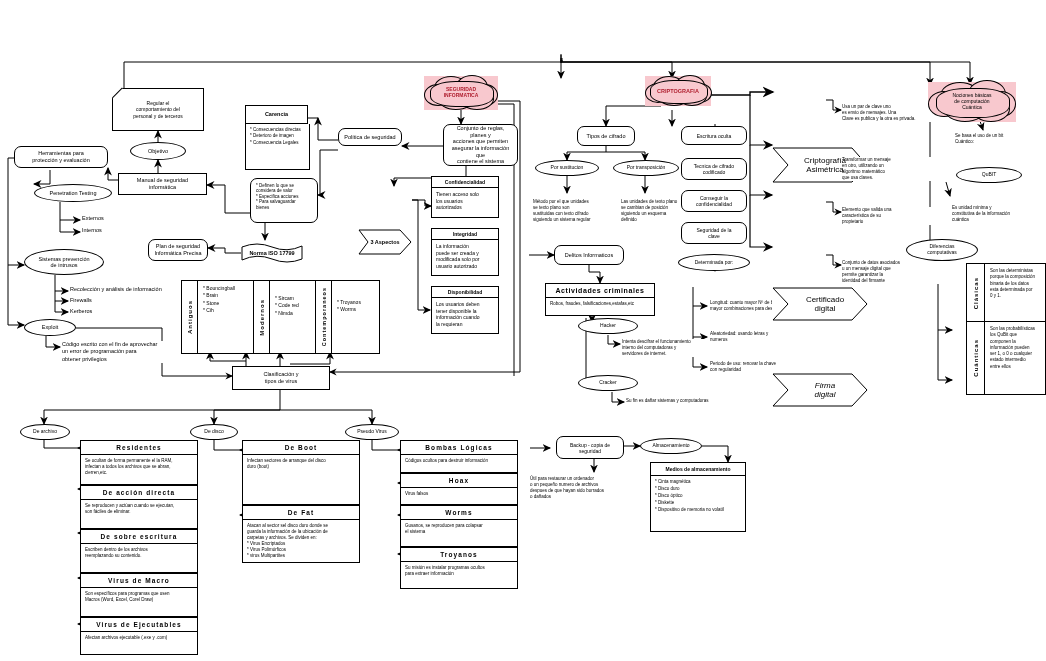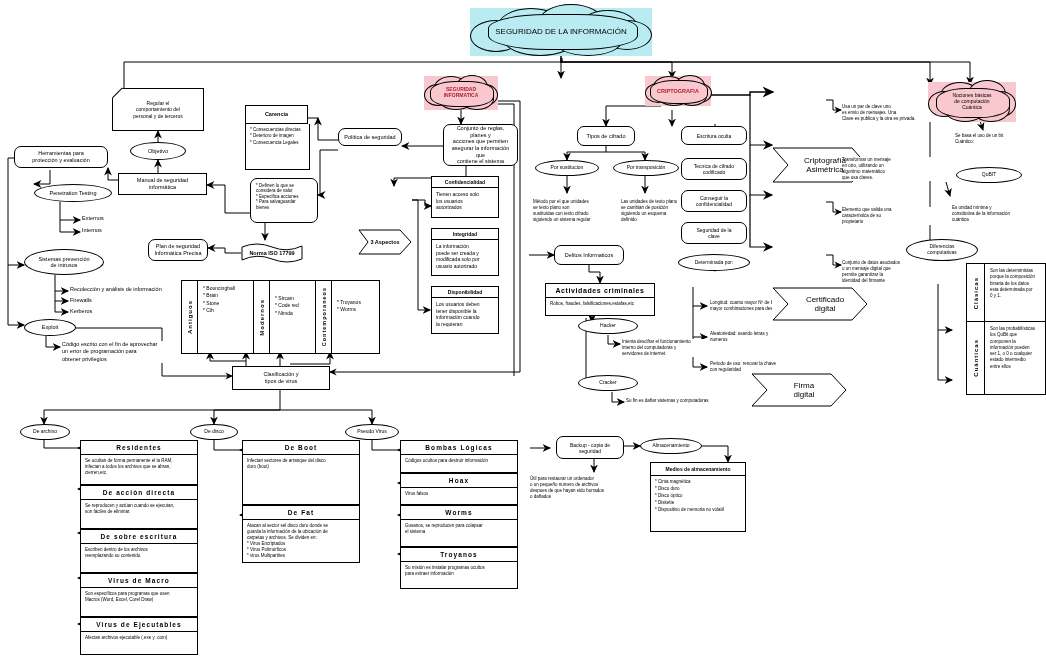--- a/index.html
+++ b/index.html
@@ -206,31 +206,20 @@
       <path d="M938,262 L938,275 L938,288 L938,330 L952,330" marker-end="url(#ah)"></path>
       <path d="M938,330 L938,380 L952,380" marker-end="url(#ah)"></path>
 
       <path d="M530,448 L550,448" marker-end="url(#ah)"></path>
       <path d="M594,459 L594,472" marker-end="url(#ah)"></path>
       <path d="M624,446 L640,446" marker-end="url(#ah)"></path>
       <path d="M702,446 L728,446 L728,462" marker-end="url(#ah)"></path>
     </g>
   </svg>
 
-  <div class="cloud cloud-blue" style="left:470px;top:8px;width:182px;height:48px;">
-    <div class="blob" style="left:26px;top:0px;width:68px;height:40px;"></div>
-    <div class="blob" style="left:68px;top:-4px;width:64px;height:36px;"></div>
-    <div class="blob" style="left:108px;top:2px;width:58px;height:34px;"></div>
-    <div class="blob" style="left:0px;top:12px;width:50px;height:30px;"></div>
-    <div class="blob" style="left:132px;top:12px;width:48px;height:28px;"></div>
-    <div class="blob" style="left:34px;top:16px;width:70px;height:30px;"></div>
-    <div class="blob" style="left:84px;top:18px;width:66px;height:28px;"></div>
-    <div class="blob" style="left:18px;top:6px;width:148px;height:34px;border-radius:40%;"></div>
-    <div class="cl-lbl f8" style="background:#b9ecf2;border-radius:30%;">SEGURIDAD DE LA INFORMACIÓN</div>
-  </div>
 
   <div class="cloud cloud-pink" style="left:424px;top:76px;width:74px;height:34px;">
     <div class="blob" style="left:10px;top:0px;width:32px;height:22px;"></div>
     <div class="blob" style="left:32px;top:-1px;width:30px;height:22px;"></div>
     <div class="blob" style="left:0px;top:8px;width:26px;height:20px;"></div>
     <div class="blob" style="left:48px;top:8px;width:24px;height:20px;"></div>
     <div class="blob" style="left:14px;top:12px;width:34px;height:20px;"></div>
     <div class="blob" style="left:36px;top:12px;width:32px;height:20px;"></div>
     <div class="blob" style="left:6px;top:5px;width:62px;height:24px;border-radius:40%;"></div>
     <div class="cl-lbl f5 b" style="white-space:pre-line;background:#f8c8ce;border-radius:30%;color:#b02030;">SEGURIDAD
@@ -600,21 +589,21 @@
     </svg>
     <span class="cv-lbl" style="white-space:pre-line;padding-left:10px;">Certificado
 digital</span>
   </div>
   <div class="node plaintext f45" style="left:842px;top:207px;width:120px;white-space:pre-line;">
     <span>Elemento que valida una
 característica de su
 propietario</span>
   </div>
 
-  <div class="node chev f8" style="left:751px;top:234px;width:96px;height:34px;">
+  <div class="node chev f8" style="left:772px;top:234px;width:96px;height:34px;font-style:italic;">
     <svg viewBox="0 0 96 34" style="position:absolute;left:0;top:0;width:96px;height:34px;">
       <path d="M1,1 L80,1 L95,17 L80,33 L1,33 L16,17 Z" fill="#fff" stroke="#000" stroke-width="1"></path>
     </svg>
     <span class="cv-lbl" style="white-space:pre-line;padding-left:10px;">Firma
 digital</span>
   </div>
   <div class="node plaintext f45" style="left:842px;top:260px;width:120px;white-space:pre-line;">
     <span>Conjunto de datos asociados
 u un mensaje digital que
 permite garantizar la

